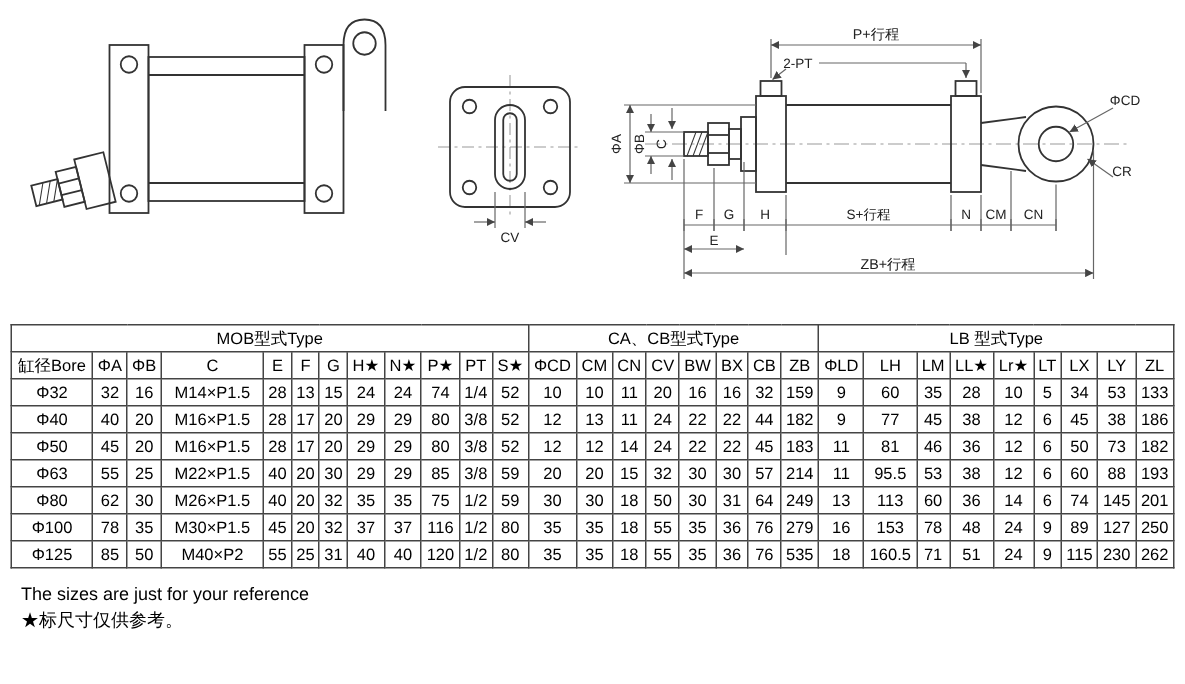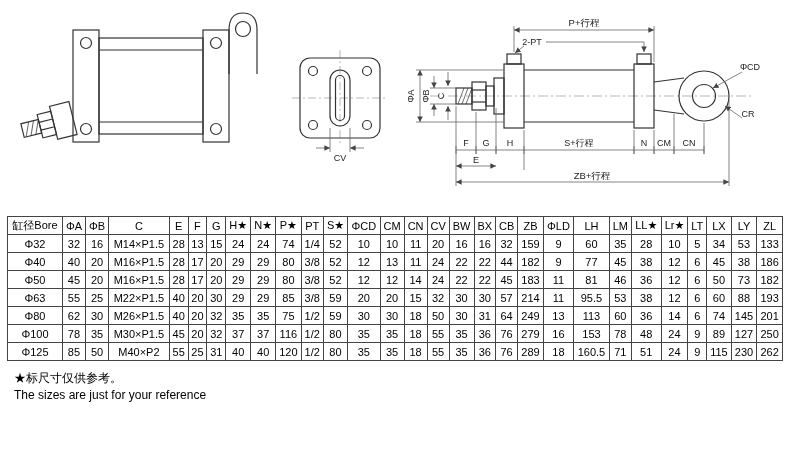--- a/index.html
+++ b/index.html
@@ -13,21 +13,21 @@
   svg text.dim-big{font-size:9.5px;}
   table.spec{
     border-collapse:collapse;width:776px;margin:4px auto 0 auto;
     font-size:11px;table-layout:auto;
   }
   table.spec th, table.spec td{
     border:1px solid #444;text-align:center;vertical-align:middle;
     padding:1px 2px;white-space:nowrap;height:15px;font-weight:normal;
   }
   table.spec thead tr:nth-child(2) th:nth-child(4){min-width:58px;}
-  table.spec thead tr:nth-child(2) th:first-child{min-width:42px;font-style:italic;}
+  table.spec thead tr:nth-child(2) th:first-child{min-width:42px;}
   .footnotes{margin:9px 0 0 14px;font-size:12px;line-height:1.45;}
 </style>
 </head>
 <body>
 
 <div class="page">
 
   <div class="drawings">
     <svg width="790" height="212" viewBox="0 0 790 212">
       <defs>
@@ -174,20 +174,25 @@
         <text x="476" y="163" text-anchor="middle">E</text>
         <text x="592" y="179" text-anchor="middle" class="dim-big">ZB+行程</text>
         <text x="750" y="70" text-anchor="middle">ΦCD</text>
         <text x="748" y="117" text-anchor="middle">CR</text>
       </g>
     </svg>
   </div>
 
   <table class="spec">
     <thead>
+      <tr>
+          <th colspan="12">MOB型式Type</th>
+          <th colspan="8">CA、CB型式Type</th>
+          <th colspan="9">LB 型式Type</th>
+        </tr>
       <tr>
           <th>缸径Bore</th>
           <th>ΦA</th>
           <th>ΦB</th>
           <th>C</th>
           <th>E</th>
           <th>F</th>
           <th>G</th>
           <th>H★</th>
           <th>N★</th>
@@ -413,32 +418,32 @@
           <td>120</td>
           <td>1/2</td>
           <td>80</td>
           <td>35</td>
           <td>35</td>
           <td>18</td>
           <td>55</td>
           <td>35</td>
           <td>36</td>
           <td>76</td>
-          <td>289</td>
+          <td>535</td>
           <td>18</td>
           <td>160.5</td>
           <td>71</td>
           <td>51</td>
           <td>24</td>
           <td>9</td>
           <td>115</td>
           <td>230</td>
           <td>262</td>
         </tr>
       </tbody>
   </table>
 
   <div class="footnotes">
+    <div>The sizes are just for your reference</div>
     <div>★标尺寸仅供参考。</div>
-    <div>The sizes are just for your reference</div>
   </div>
 
 </div>
 
 </body></html>

